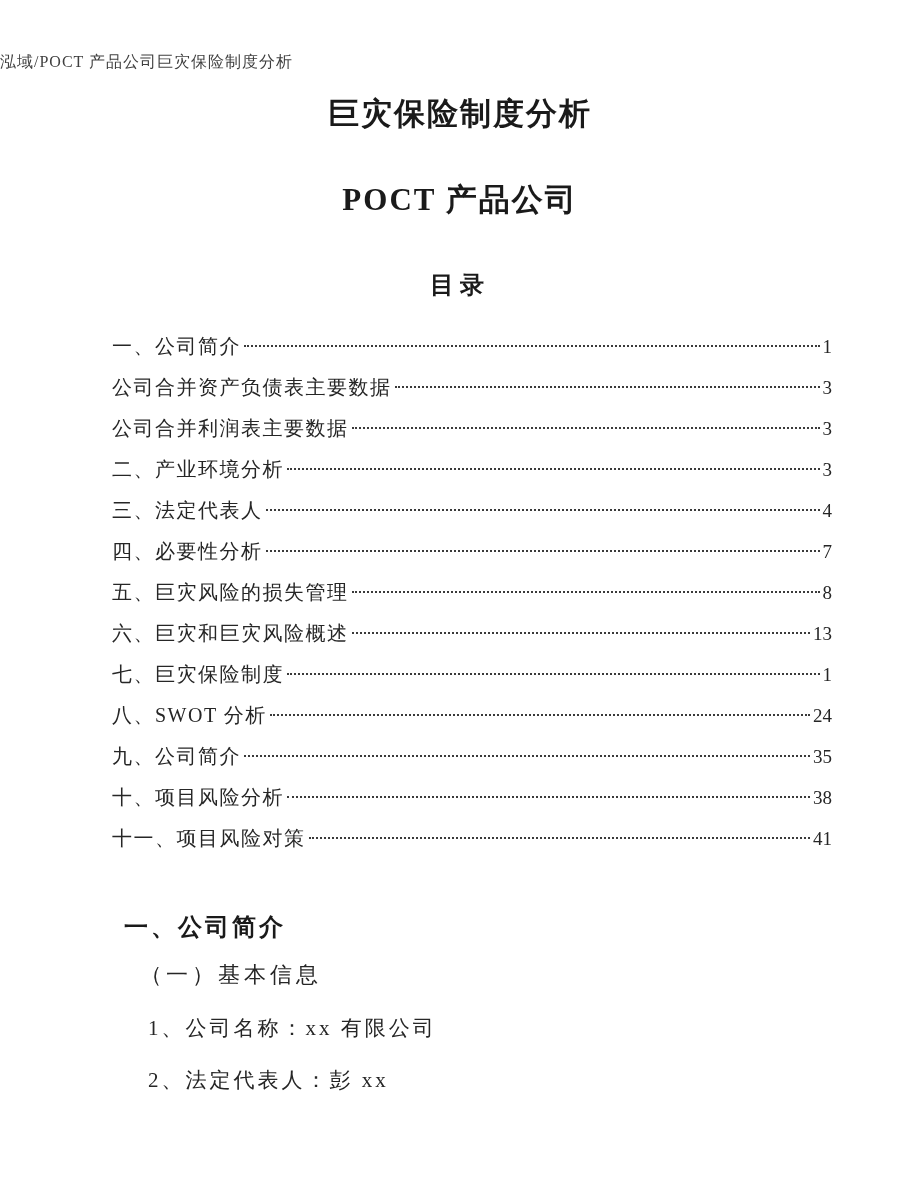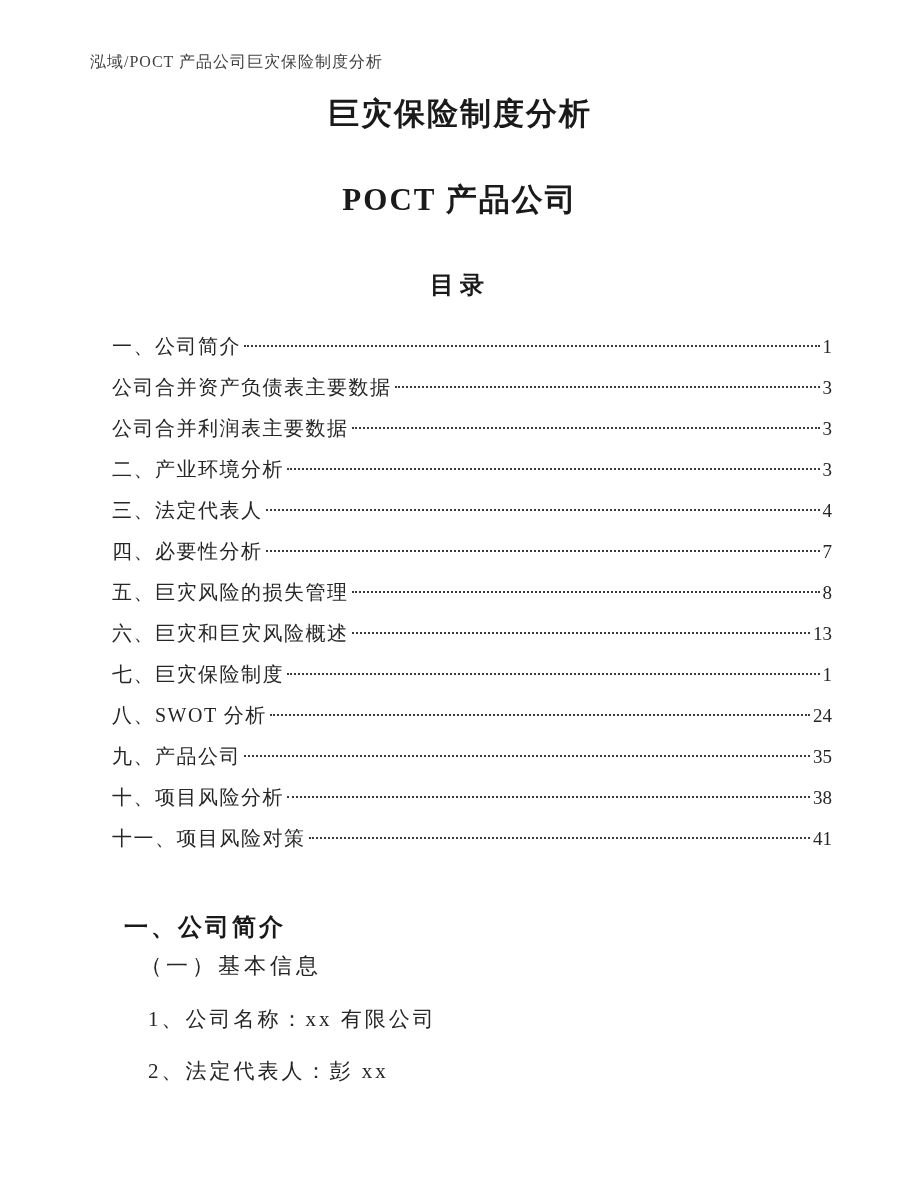--- a/index.html
+++ b/index.html
@@ -12,21 +12,20 @@
     width: 920px;
     height: 1191px;
     background: #ffffff;
     box-sizing: border-box;
     padding-top: 52px;
     font-family: "Liberation Serif", "DejaVu Serif", serif;
     color: #262626;
     overflow: hidden;
   }
   .doc-header {
-    margin-left: 90px;
     font-size: 16px;
     line-height: 20px;
     color: #3f3f3f;
     letter-spacing: 1px;
   }
   .title {
     margin-top: 50px;
     text-align: center;
     font-size: 31px;
     font-weight: bold;
@@ -75,21 +74,21 @@
   }
   .section-heading {
     margin: 52px 0 0 124px;
     font-size: 24px;
     font-weight: bold;
     line-height: 32px;
     letter-spacing: 3px;
     color: #1a1a1a;
   }
   .subsection-heading {
-    margin: 8px 0 0 140px;
+    margin: 17px 0 0 140px;
     font-size: 22px;
     line-height: 30px;
     letter-spacing: 4px;
   }
   .body-line {
     margin: 24px 15px 0 148px;
     font-size: 21px;
     line-height: 28px;
     letter-spacing: 3px;
   }
@@ -162,21 +161,21 @@
       <span class="toc-page">1</span>
     </div>
 
     <div class="toc-entry">
       <span class="toc-label">八、SWOT 分析</span>
       <span class="leader"></span>
       <span class="toc-page">24</span>
     </div>
 
     <div class="toc-entry">
-      <span class="toc-label">九、产品公司</span>
+      <span class="toc-label">九、公司简介</span>
       <span class="leader"></span>
       <span class="toc-page">35</span>
     </div>
 
     <div class="toc-entry">
       <span class="toc-label">十、项目风险分析</span>
       <span class="leader"></span>
       <span class="toc-page">38</span>
     </div>
 

